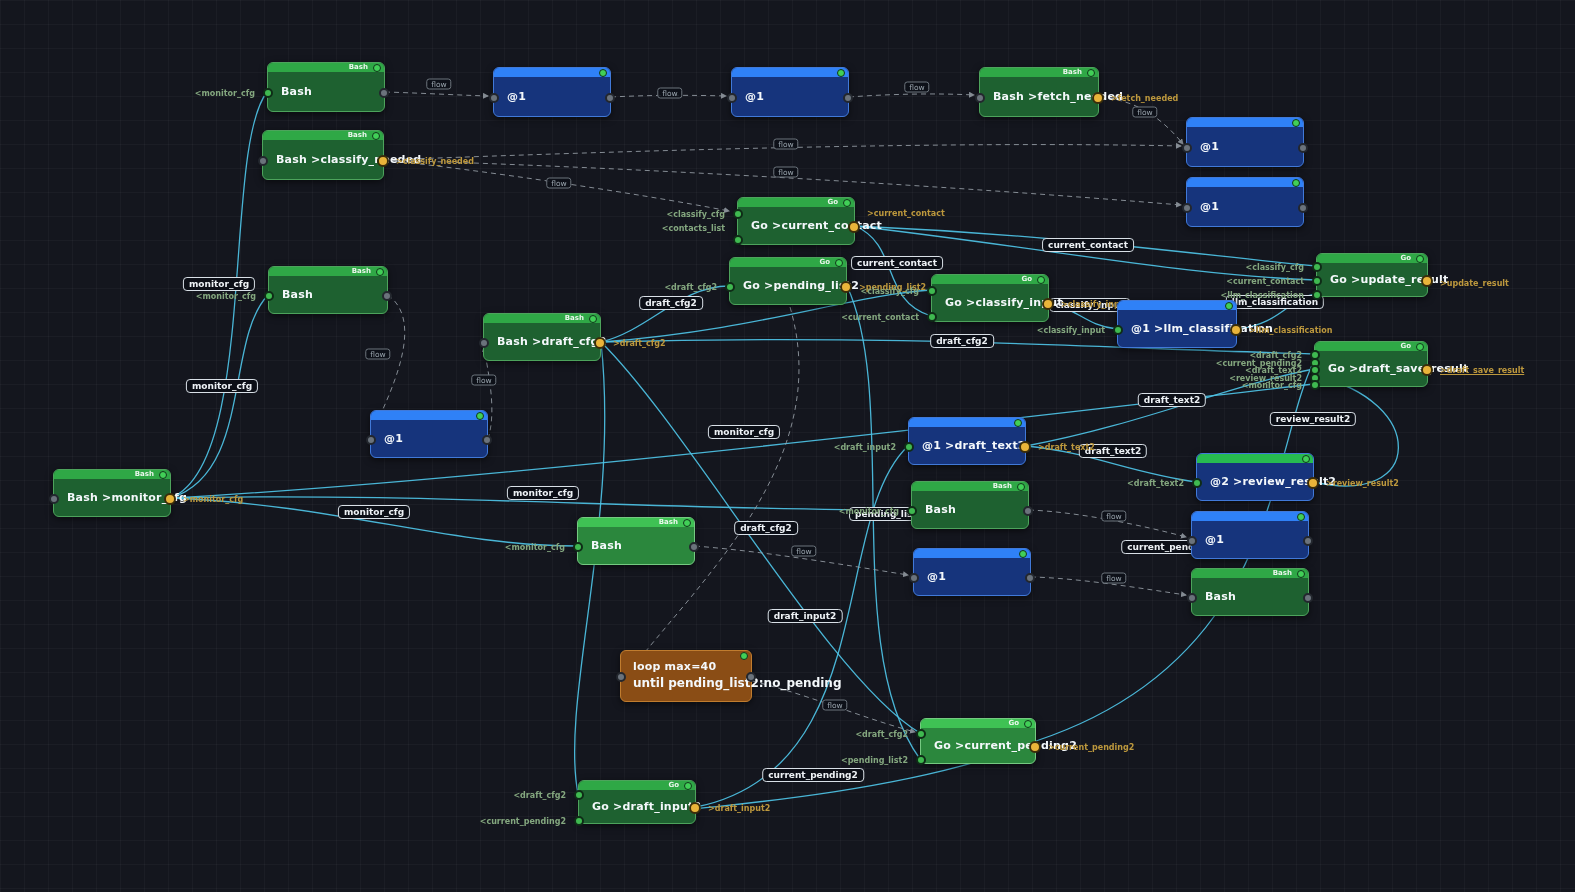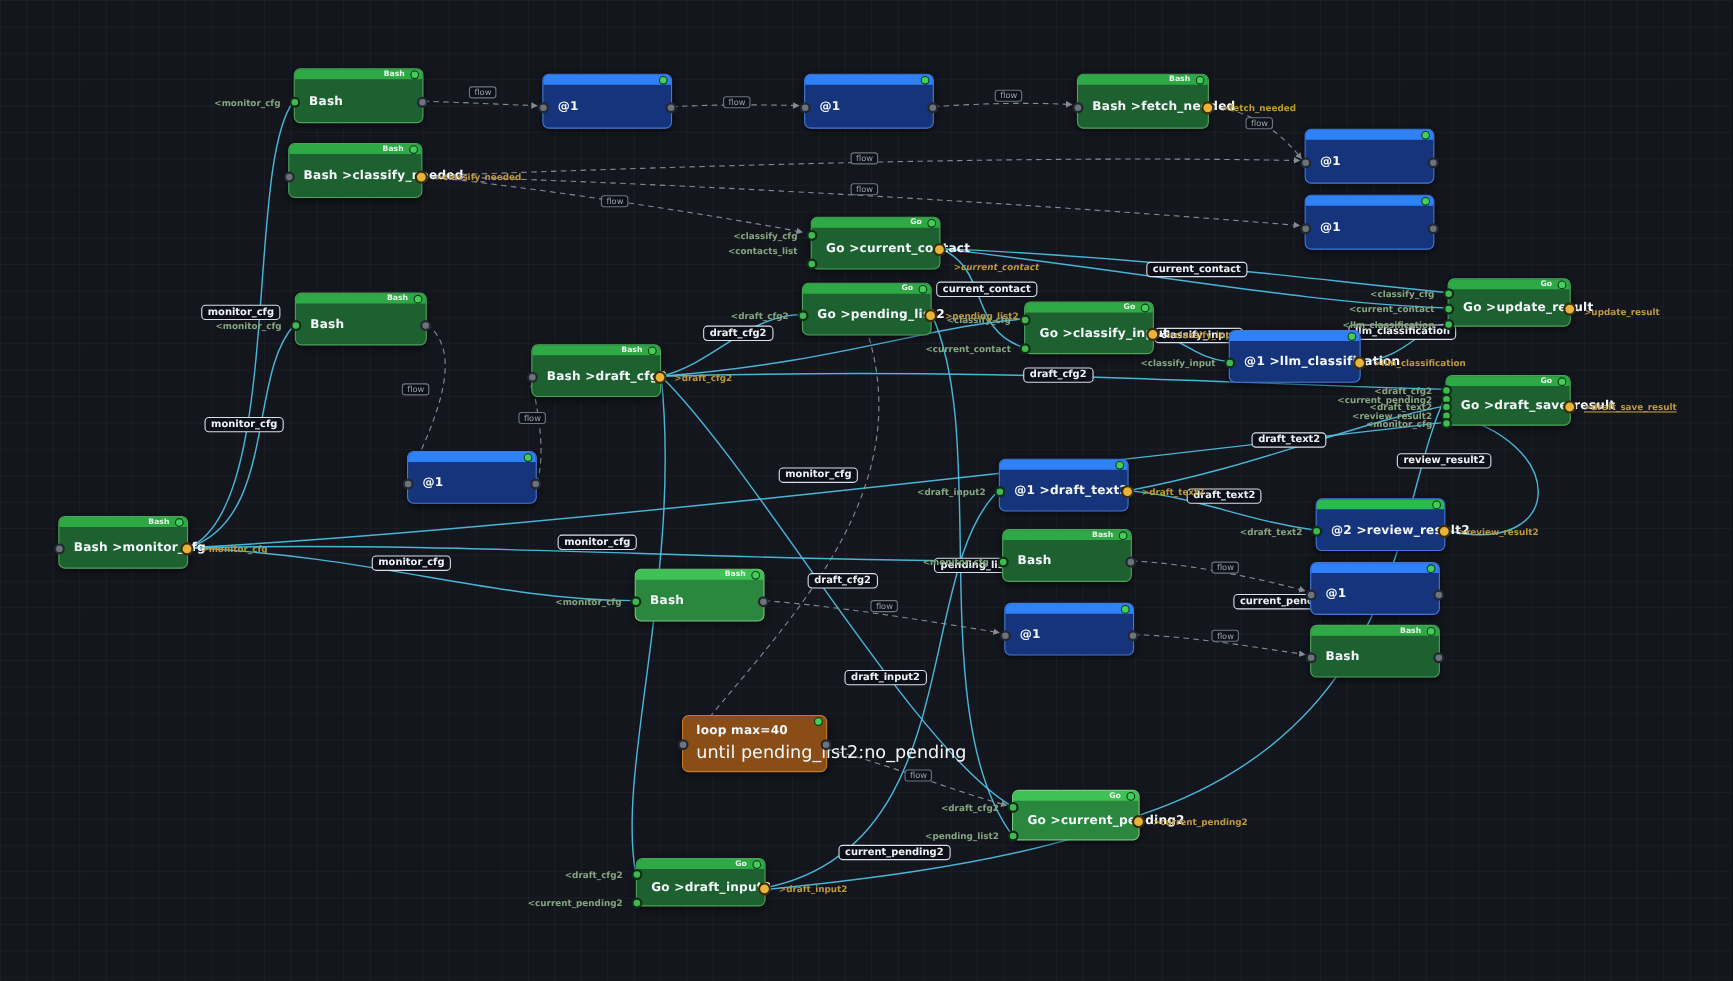--- a/index.html
+++ b/index.html
@@ -23,21 +23,21 @@
   .node{position:absolute;border-radius:6px;border:1px solid;box-shadow:0 2px 7px rgba(0,0,0,.55);}
   .node .hdr{position:absolute;left:0;top:0;right:0;height:9px;border-radius:5px 5px 0 0;}
   .node .badge{position:absolute;right:16px;top:0;font-size:7px;line-height:9px;
     font-weight:bold;color:rgba(255,255,255,.9);}
   .node .badge:empty{display:none;}
   .node .dot{position:absolute;right:3px;top:1px;width:8px;height:8px;border-radius:50%;
     background:#41cf57;border:1.5px solid #10351a;z-index:4;}
   .node .body{position:absolute;left:0;right:0;top:9px;bottom:0;display:flex;
     align-items:center;padding-left:13px;}
   .node .title{font-size:11px;font-weight:bold;color:#f4f8fb;letter-spacing:.2px;white-space:nowrap;}
-  .node .subtitle{font-size:16px;font-weight:normal;color:#f4f8fb;white-space:nowrap;}
+  .node .subtitle{font-size:12px;font-weight:bold;color:#f4f8fb;white-space:nowrap;}
   .t-bash,.t-go{background:#1e6130;border-color:#4da35c;}
   .node.bright{background:#2b873d;border-color:#75c981;}
   .t-at,.t-at2{background:#16347c;border-color:#4179d8;}
   .t-bash .hdr,.t-go .hdr{background:#2fa846;}
   .node.bright .hdr{background:#3fc254;}
   .t-at .hdr{background:#2f81f7;}
   .t-at2 .hdr{background:#27bb50;}
   .t-loop{background:#8a4d15;border-color:#c07c2e;}
   .t-loop .body{top:0;flex-direction:column;align-items:flex-start;justify-content:center;
     padding-left:12px;line-height:1.45;}
@@ -210,21 +210,21 @@
         </div>
         <span class="dot"></span>
         <div class="body">
           <span class="title">Go &gt;current_contact</span>
         </div>
         <span class="port green" style="top: 11px; left: -5px;"></span>
         <span class="plabel in" style="top: 12px;">&lt;classify_cfg</span>
         <span class="port green" style="top: 37px; left: -5px;"></span>
         <span class="plabel in" style="top: 26px;">&lt;contacts_list</span>
         <span class="port yellow" style="top: 23px; right: -6px;"></span>
-        <span class="plabel out" style="top: 40px; font-style: italic;">&gt;current_contact</span>
+        <span class="plabel out" style="top: 11px;">&gt;current_contact</span>
       </div>
       <div class="node t-go" style="left: 729px; top: 257px; width: 118px; height: 48px;">
         <div class="hdr">
           <span class="badge">Go</span>
         </div>
         <span class="dot"></span>
         <div class="body">
           <span class="title">Go &gt;pending_list2</span>
         </div>
         <span class="port green" style="top: 24px; left: -5px;"></span>

